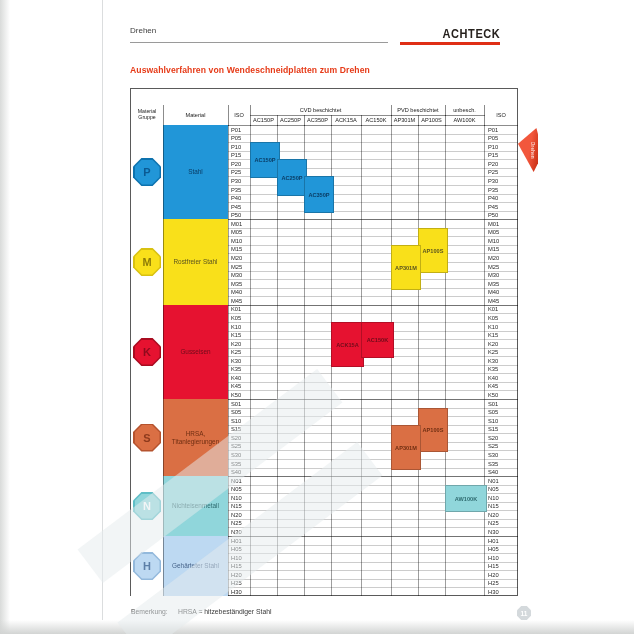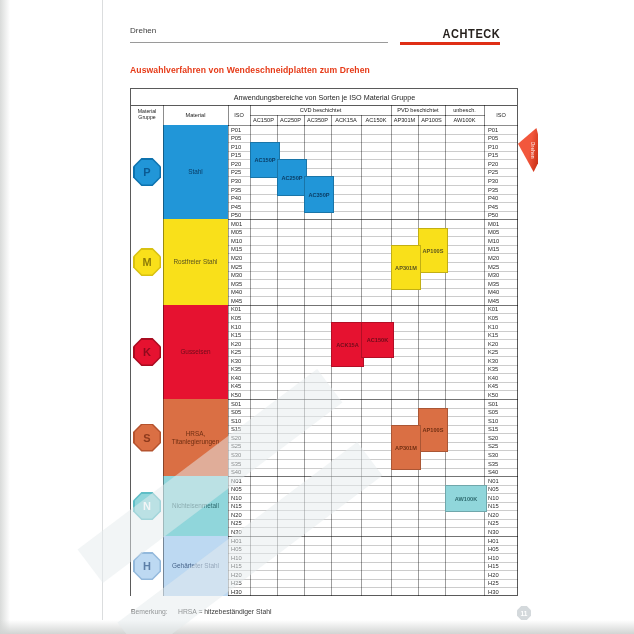--- a/index.html
+++ b/index.html
@@ -58,21 +58,20 @@
 <span class="abs section-label">Drehen</span>
 <div class="abs top-rule"></div>
 <div class="abs brand">
   <span class="brand-word">ACHTECK</span>
   <div class="brand-rule"></div>
 </div>
 
 <div class="abs page-title">Auswahlverfahren von Wendeschneidplatten zum Drehen</div>
 
 <div class="abs" id="chart">
-    <div class="t-title" style="position: absolute; left: 0px; top: 0px; width: 387px; height: 16px;">Anwendungsbereiche von Sorten je ISO Material Gruppe</div>
     <div class="hcell" style="position: absolute; left: 0px; top: 16px; width: 32px; height: 20px; flex-direction: column; font-size: 5.2px;">
       <div style="position: static;">Material</div>
       <div style="position: static;">Gruppe</div>
     </div>
     <div class="hcell" style="position: absolute; left: 32px; top: 16px; width: 65px; height: 20px;">Material</div>
     <div class="hcell" style="position: absolute; left: 97px; top: 16px; width: 22px; height: 20px;">ISO</div>
     <div class="hcell" style="position: absolute; left: 119px; top: 16px; width: 141px; height: 10px;">CVD beschichtet</div>
     <div class="hcell" style="position: absolute; left: 119px; top: 26px; width: 27px; height: 10px;">AC150P</div>
     <div class="hcell" style="position: absolute; left: 146px; top: 26px; width: 27px; height: 10px;">AC250P</div>
     <div class="hcell" style="position: absolute; left: 173px; top: 26px; width: 27px; height: 10px;">AC350P</div>

